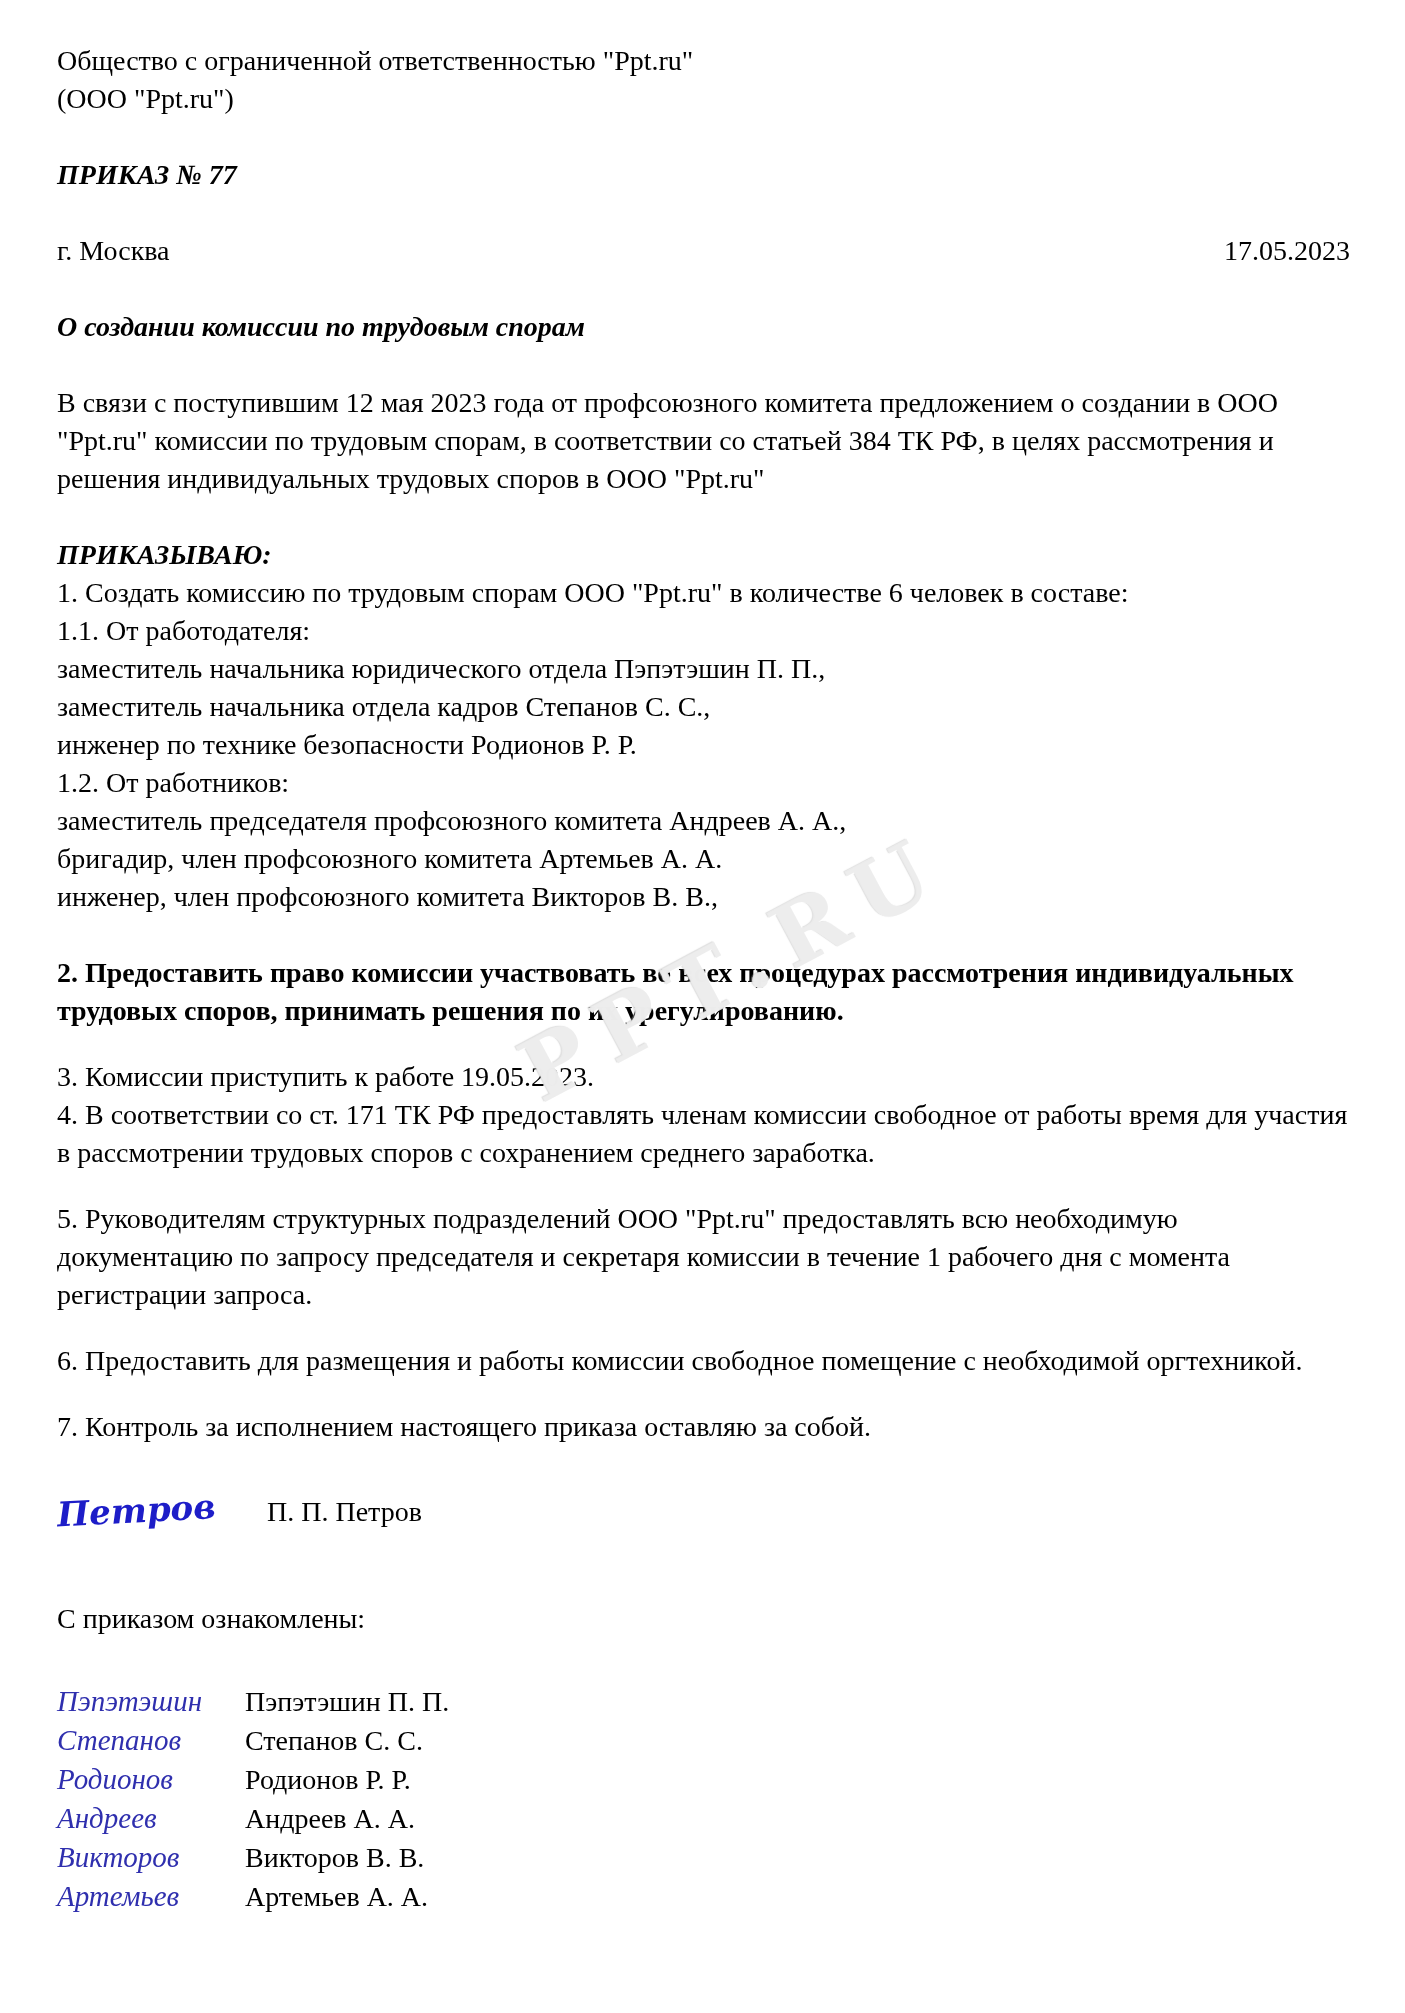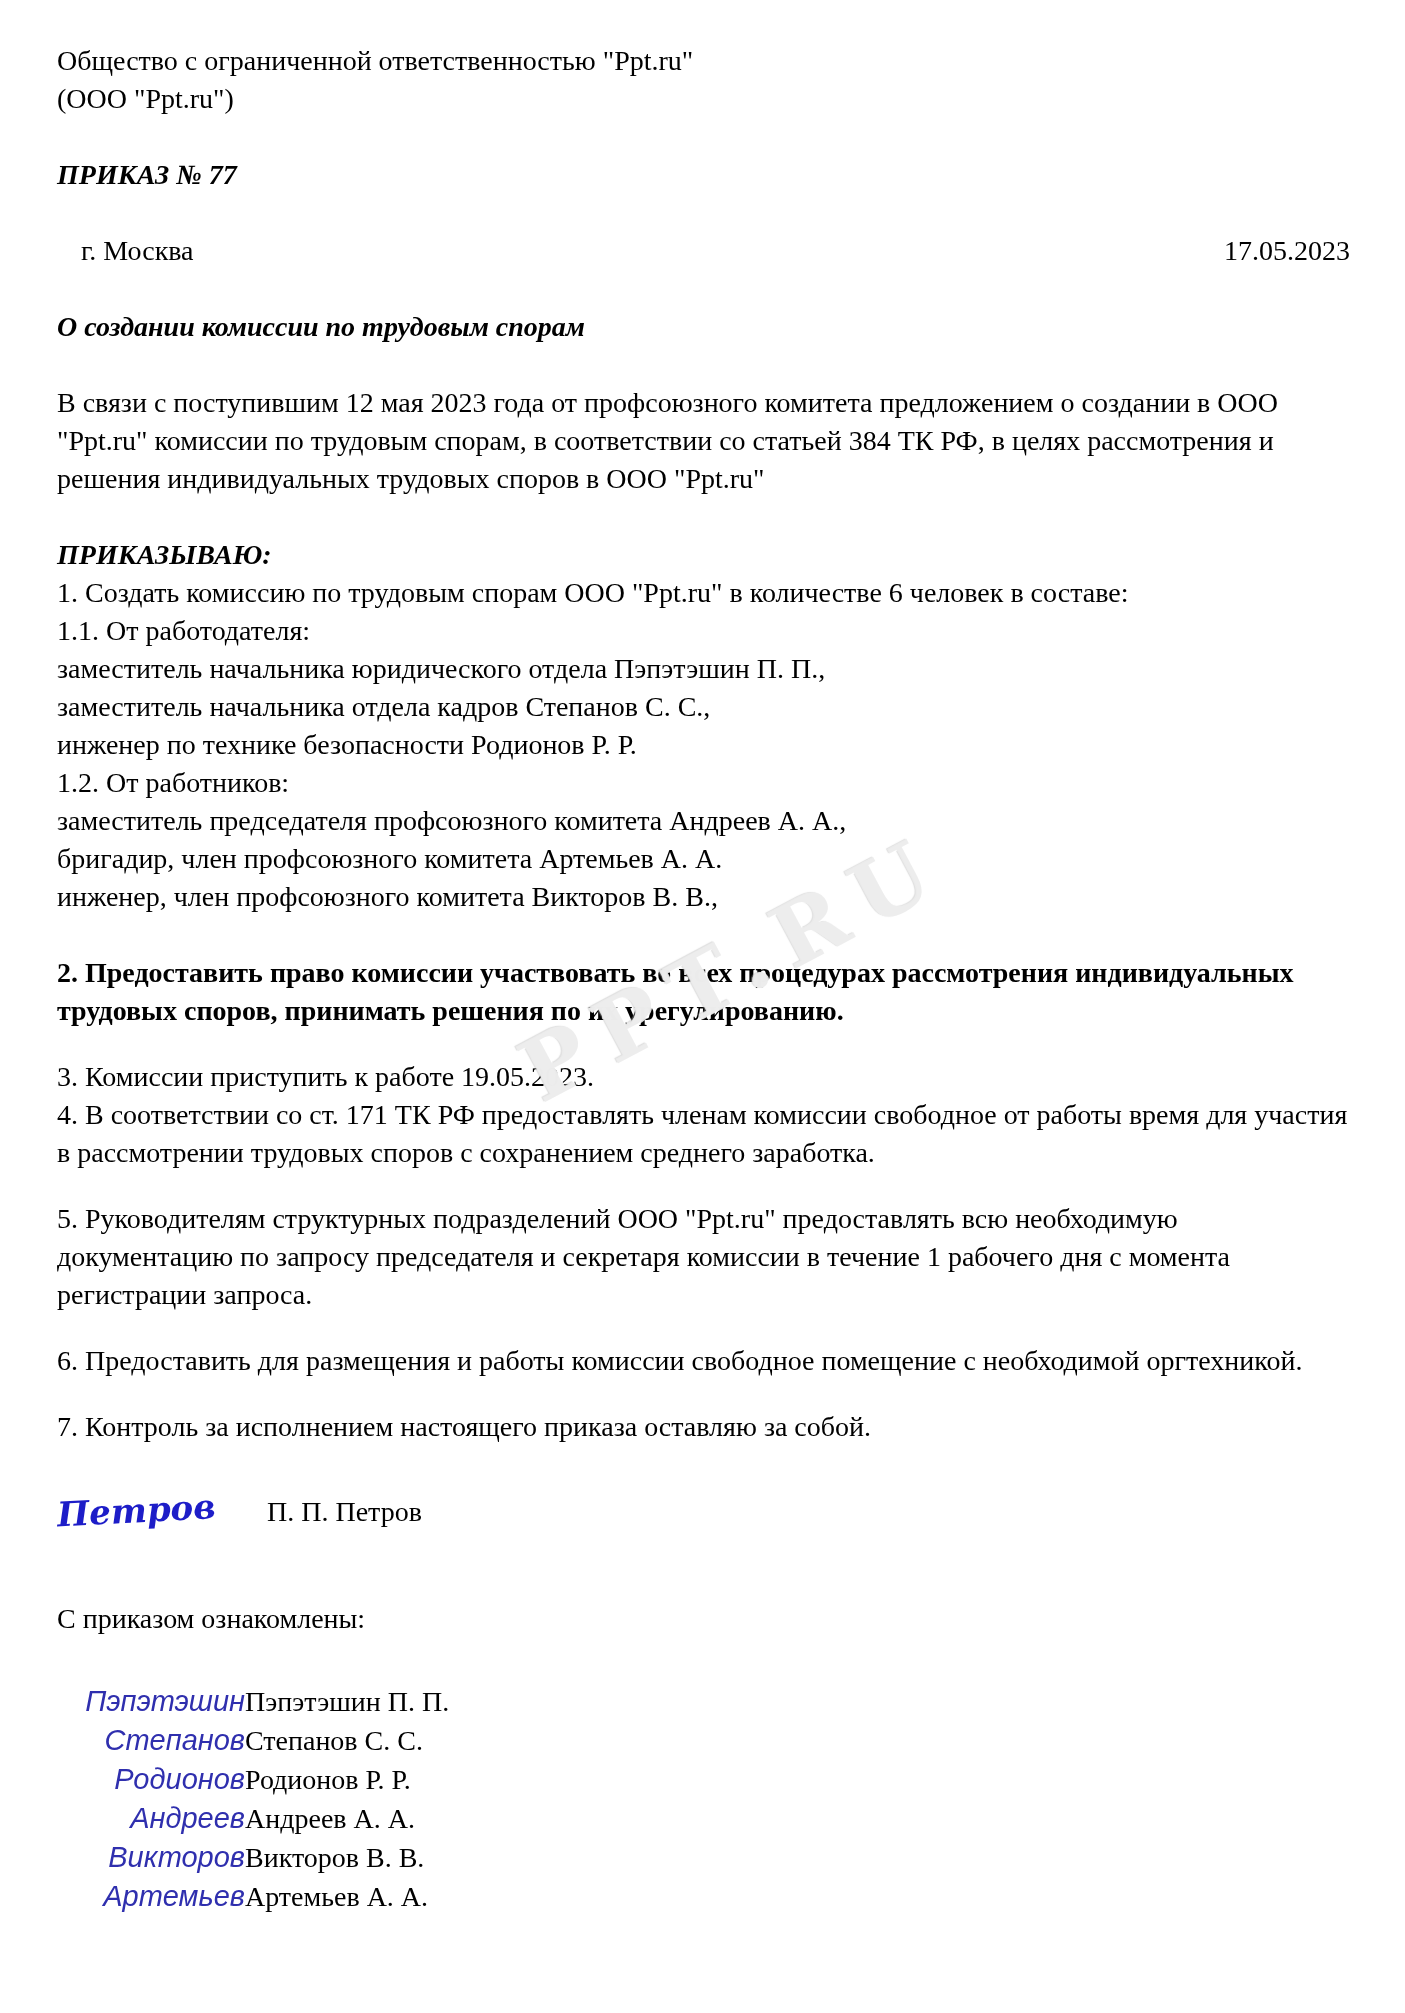--- a/index.html
+++ b/index.html
@@ -25,21 +25,20 @@
 
   .mb1   { margin-bottom: 38px; }  
   .mbs   { margin-bottom: 28px; }  
   .mb7   { margin-bottom: 44px; }
   .mbsig { margin-bottom: 58px; }
 
   .city-date-row {
     display: flex;
     justify-content: space-between;
     align-items: baseline;
-    margin-left: 24px;
   }
 
   .sig-row {
     display: flex;
     align-items: baseline;
     height: 52px;
   }
   .sig-role { width: 593px; }
   .sig-autograph {
     width: 210px;
@@ -51,25 +50,24 @@
     transform: rotate(-3deg);
   }
 
   .ack-row {
     display: flex;
     align-items: baseline;
     height: 39px;
   }
   .ack-autograph {
     width: 188px;
-    font-family: Liberation Sans, sans-serif;
+    font-family: Liberation Serif, serif;
     font-style: italic;
     font-size: 29px;
     color: #2f2fae;
-    text-align: right;
   }
 
   .watermark {
     position: absolute;
     left: 500px;
     top: 925px;
     font-family: "DejaVu Serif", serif;
     font-weight: bold;
     font-size: 86px;
     letter-spacing: 18px;

